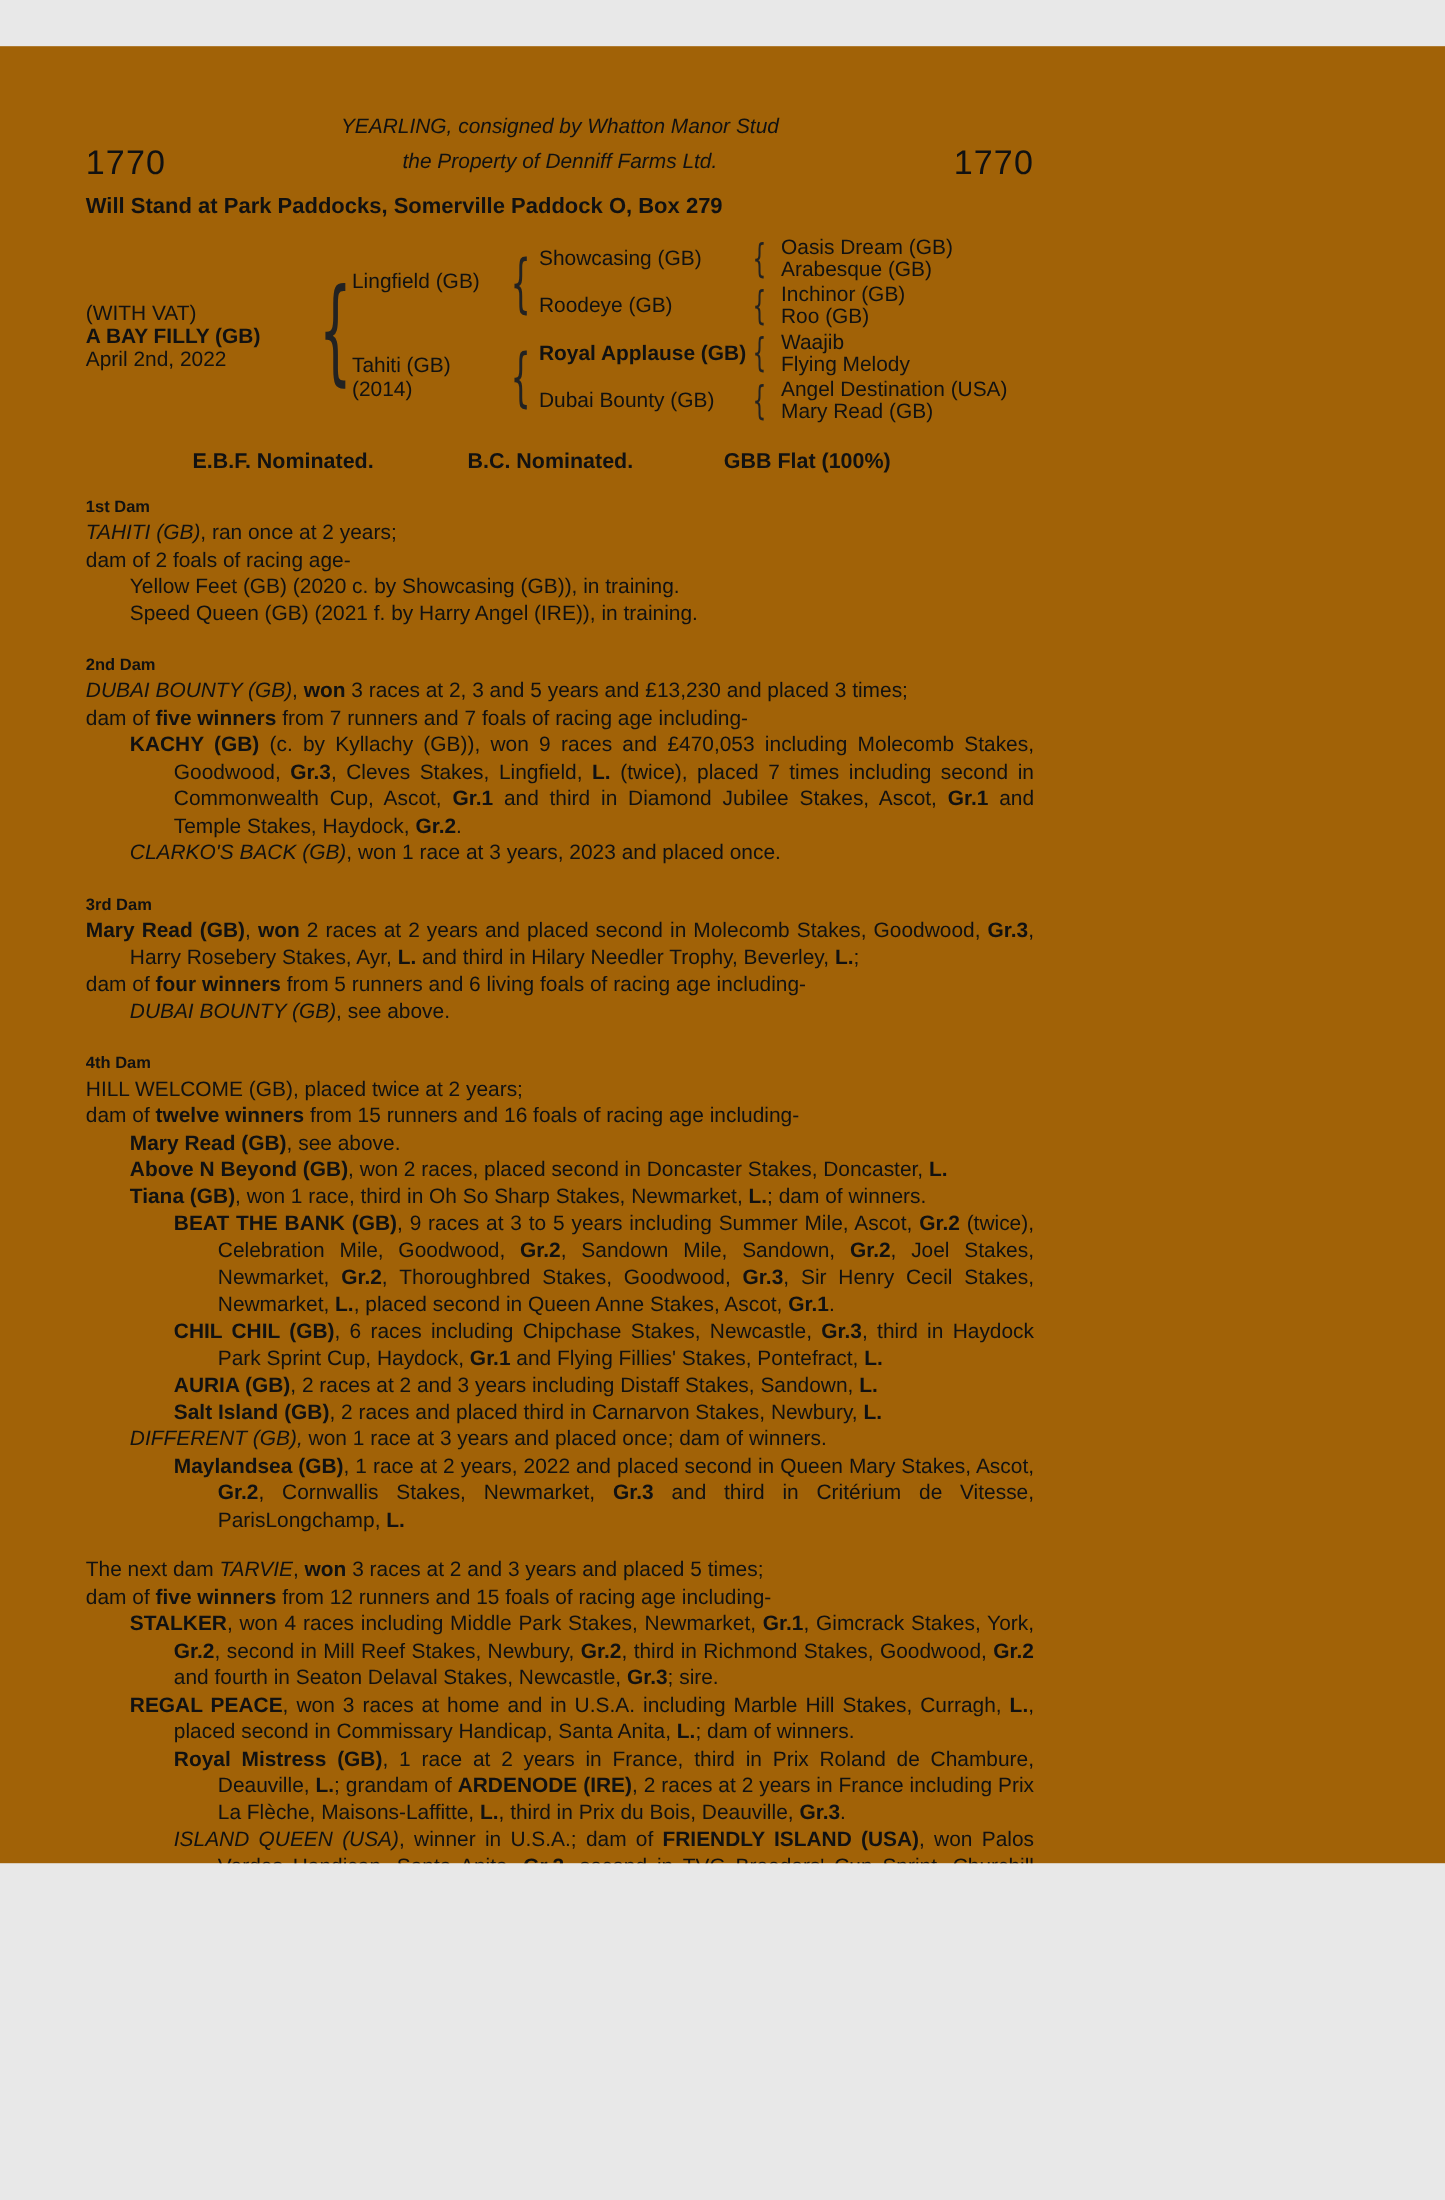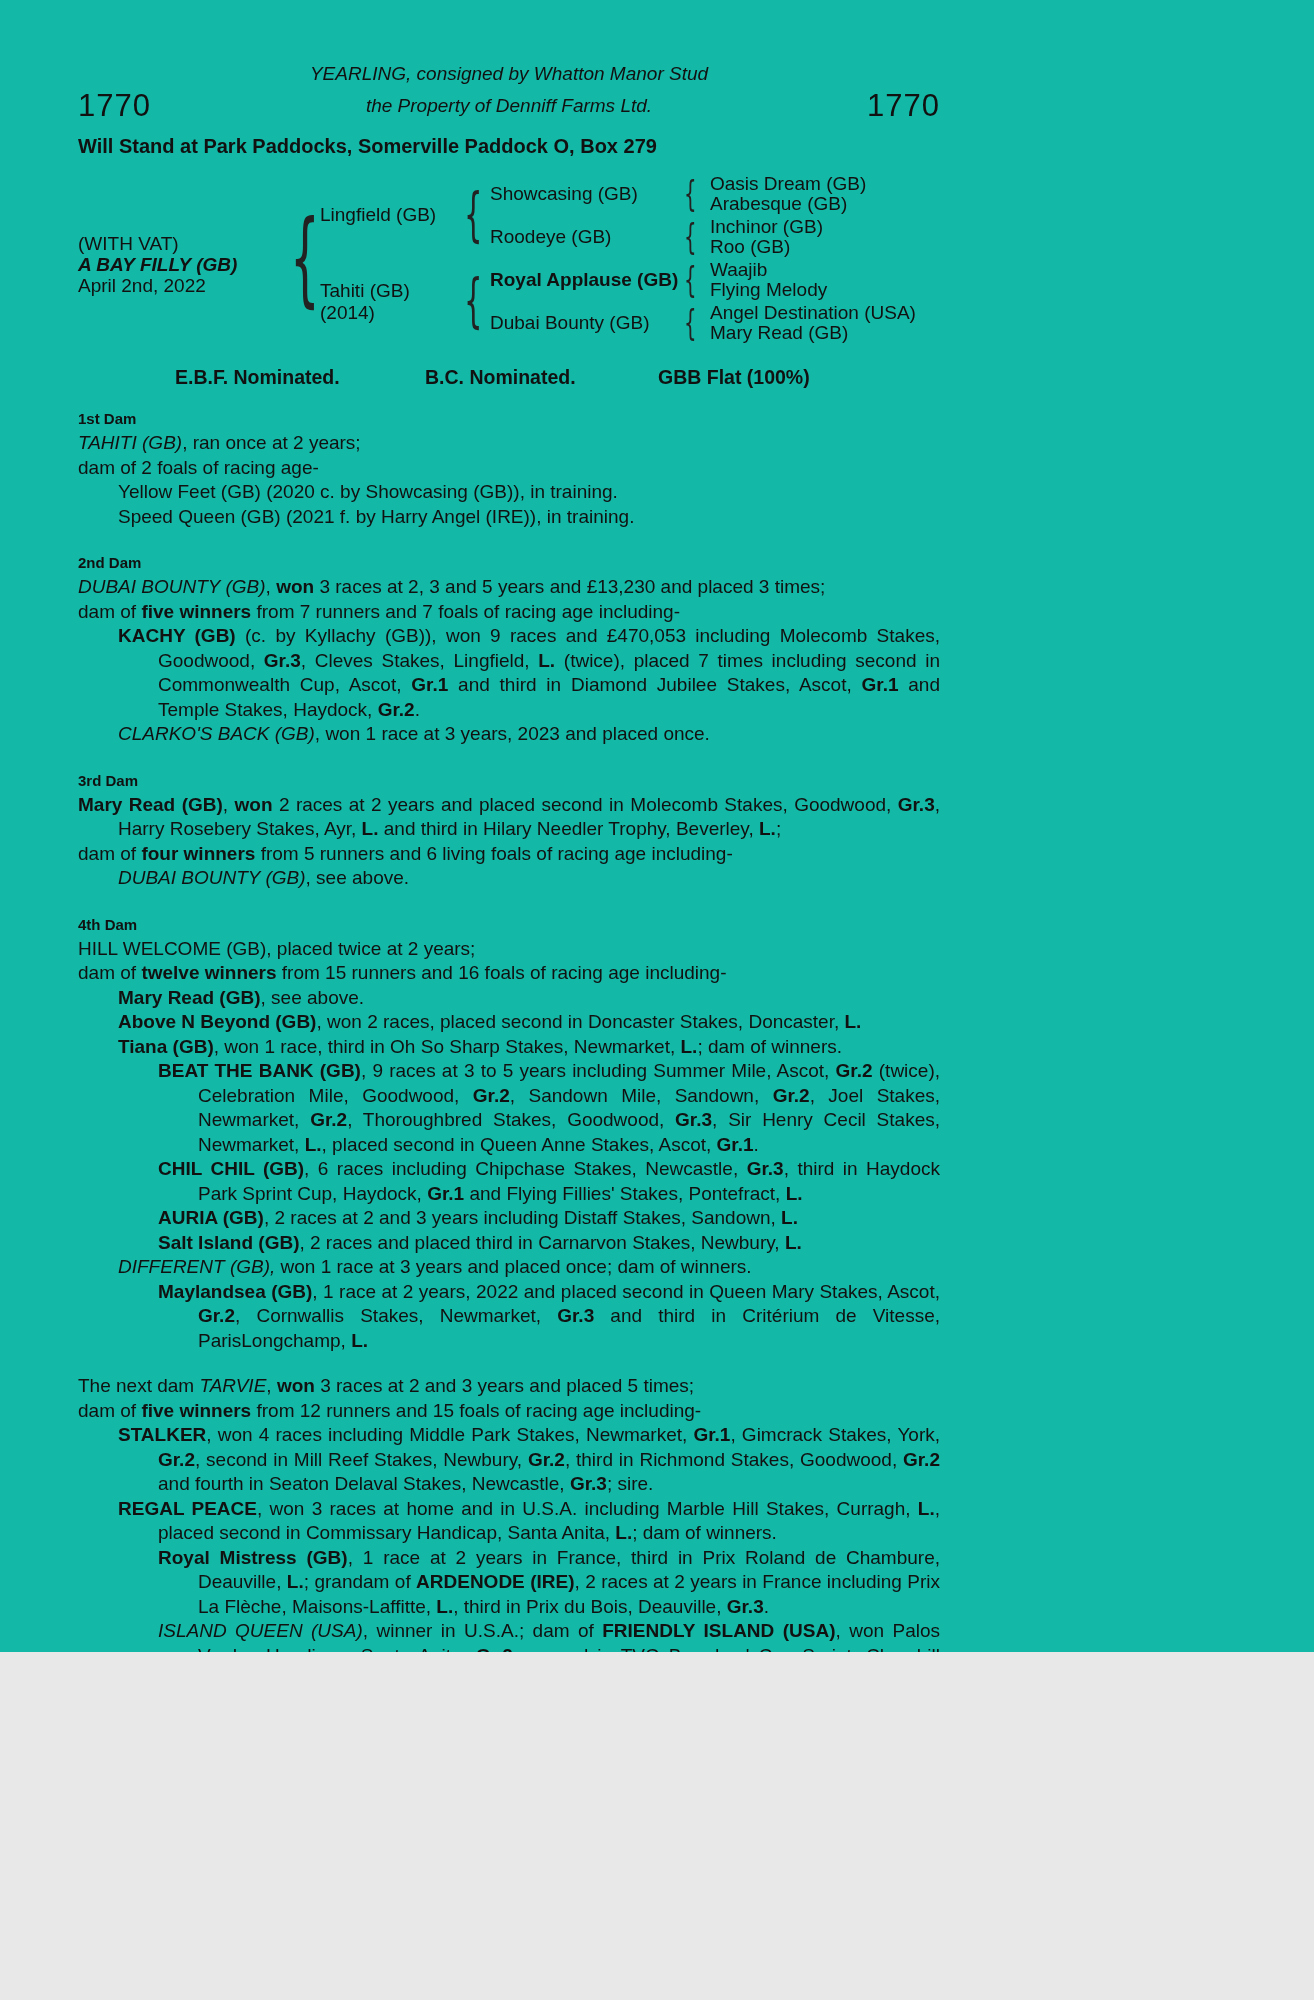--- a/index.html
+++ b/index.html
@@ -1,38 +1,39 @@
 <!DOCTYPE html>
 <html><head>
 <meta charset="utf-8">
 <style>
   html,body{margin:0;padding:0;background:#e8e8e8;}
   .page{
     position:relative;
     width:1314px;height:1652px;
-    background:#14b8a6;
+    background:#a16207;
     font-family:"Liberation Sans","DejaVu Sans",sans-serif;
     color:#111;
     overflow:hidden;
+    margin-top:42px;
   }
   .content{position:absolute;left:78px;top:62px;width:862px;}
 
   
   .consigned-line{text-align:center;font-style:italic;font-size:19px;line-height:24px;}
   .lot-row{position:relative;height:42px;margin-top:2px;}
   .lot{position:absolute;top:0;font-weight:normal;font-size:31px;line-height:36px;letter-spacing:1px;}
   .lot-left{left:0;}
   .lot-right{right:0;}
   .property-line{position:absolute;left:0;right:0;top:7px;text-align:center;font-style:italic;font-size:19px;}
   .stand-line{font-weight:bold;font-size:20px;line-height:24px;margin-top:4px;}
 
   
   .pedigree{position:relative;height:182px;margin-top:16px;font-size:19px;}
   .ped-item{position:absolute;white-space:nowrap;line-height:20px;}
-  .ped-bold{font-weight:bold;font-style:italic;}
+  .ped-bold{font-weight:bold;}
   .brace{
     position:absolute;
     font-family:"DejaVu Sans",sans-serif;
     transform-origin:left center;
     color:#222;
     user-select:none;
   }
   .brace-g1{left:212px;top:24px;font-size:104px;line-height:120px;transform:scaleX(0.45);}
   .brace-g2a{left:386px;top:6px;font-size:58px;line-height:70px;transform:scaleX(0.5);}
   .brace-g2b{left:386px;top:92px;font-size:58px;line-height:70px;transform:scaleX(0.5);}

